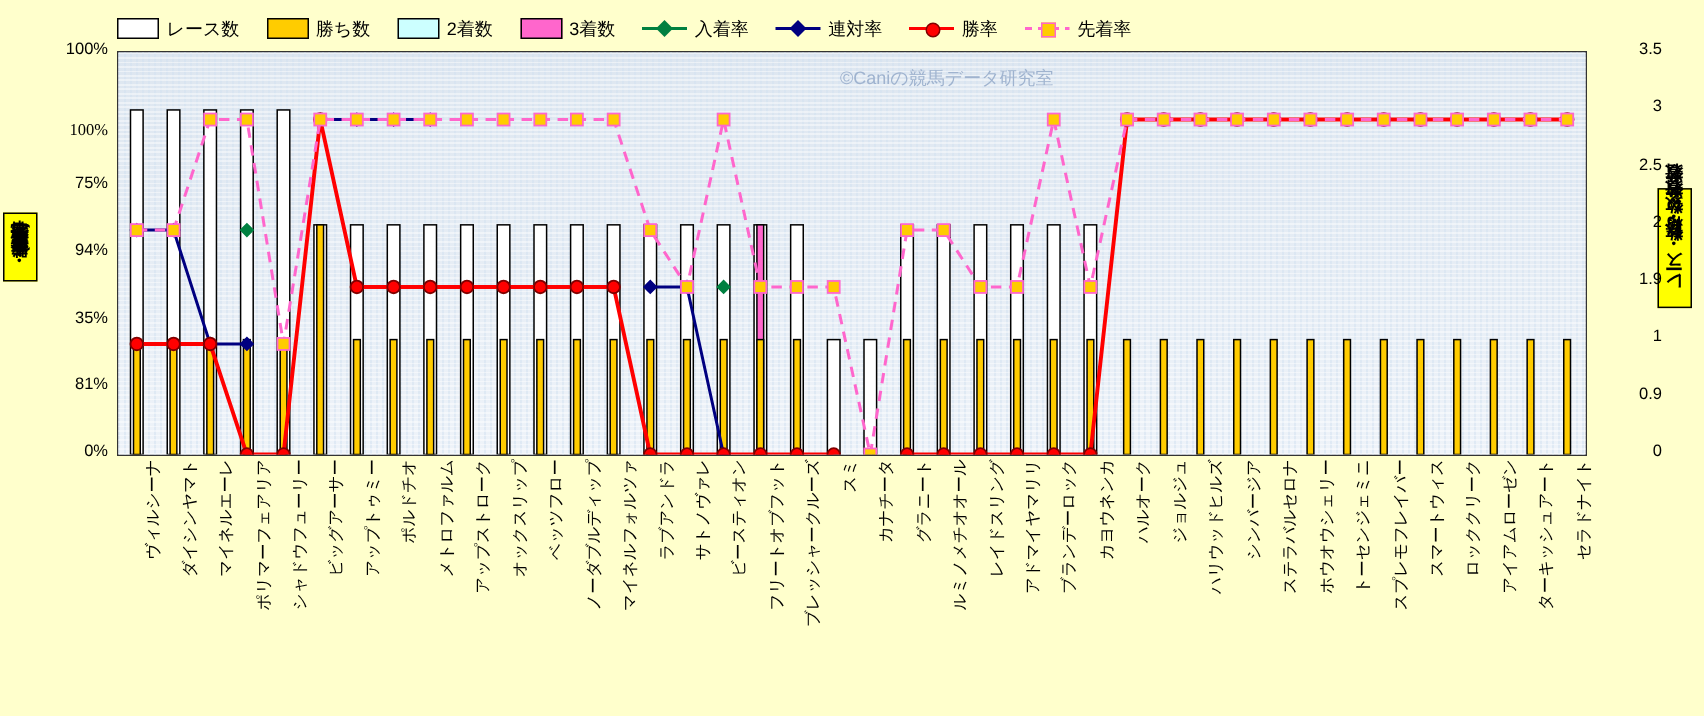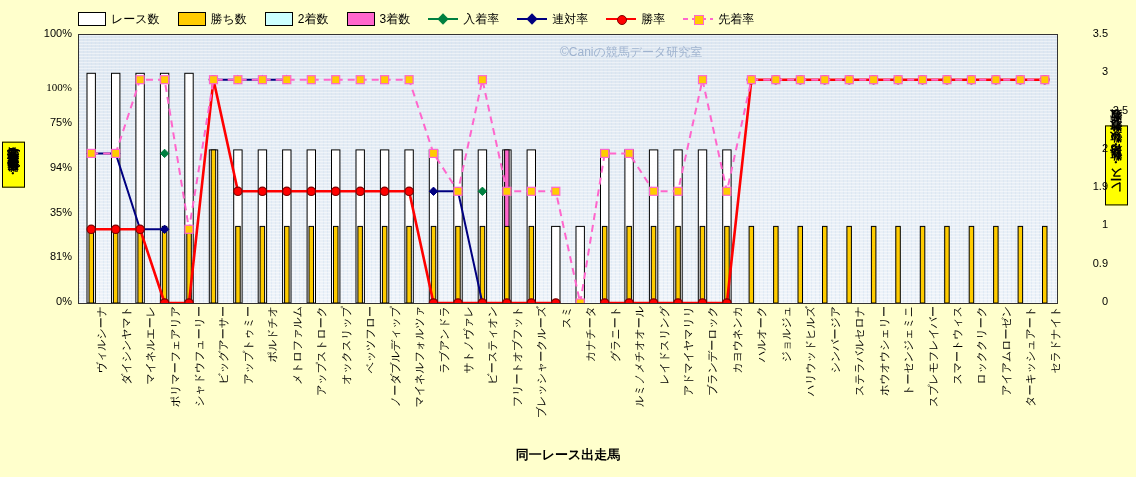--- a/index.html
+++ b/index.html
@@ -344,29 +344,28 @@
       <div class="cat" style="left: 798.625px;">ホウオウシェリー</div>
       <div class="cat" style="left: 823.075px;">トーセンジェミニ</div>
       <div class="cat" style="left: 847.525px;">スプレモフレイバー</div>
       <div class="cat" style="left: 871.975px;">スマートウィス</div>
       <div class="cat" style="left: 896.425px;">ロッククリーク</div>
       <div class="cat" style="left: 920.875px;">アイアムローゼン</div>
       <div class="cat" style="left: 945.325px;">ターキッシュアート</div>
       <div class="cat" style="left: 969.775px;">セラドナイト</div>
     </div>
 
-  <div id="xlabel">同一レース出走馬</div>
 <div class="ytick" style="left: 26px; top: 295px;">0%</div>
     <div class="ytick" style="left: 26px; top: 250.333px;">81%</div>
     <div class="ytick" style="left: 26px; top: 205.667px;">35%</div>
     <div class="ytick" style="left: 26px; top: 161px;">94%</div>
     <div class="ytick" style="left: 26px; top: 116.333px;">75%</div>
     <div class="ytick" style="left: 26px; top: 81px; font-family: Liberation Serif, serif;">100%</div>
     <div class="ytick" style="left: 26px; top: 27px;">100%</div>
     <div class="ytick right" style="left: 1062px; top: 295px;">0</div>
     <div class="ytick right" style="left: 1062px; top: 256.714px;">0.9</div>
     <div class="ytick right" style="left: 1062px; top: 218.429px;">1</div>
     <div class="ytick right" style="left: 1062px; top: 180.143px;">1.9</div>
     <div class="ytick right" style="left: 1062px; top: 141.857px;">2</div>
-    <div class="ytick right" style="left: 1062px; top: 103.571px; margin-left: 20px;">2.5</div>
+    <div class="ytick right" style="left: 1062px; top: 103.571px;">2.5</div>
     <div class="ytick right" style="left: 1062px; top: 65.2857px;">3</div>
     <div class="ytick right" style="left: 1062px; top: 27px;">3.5</div>
   </div>
 
 </body></html>

